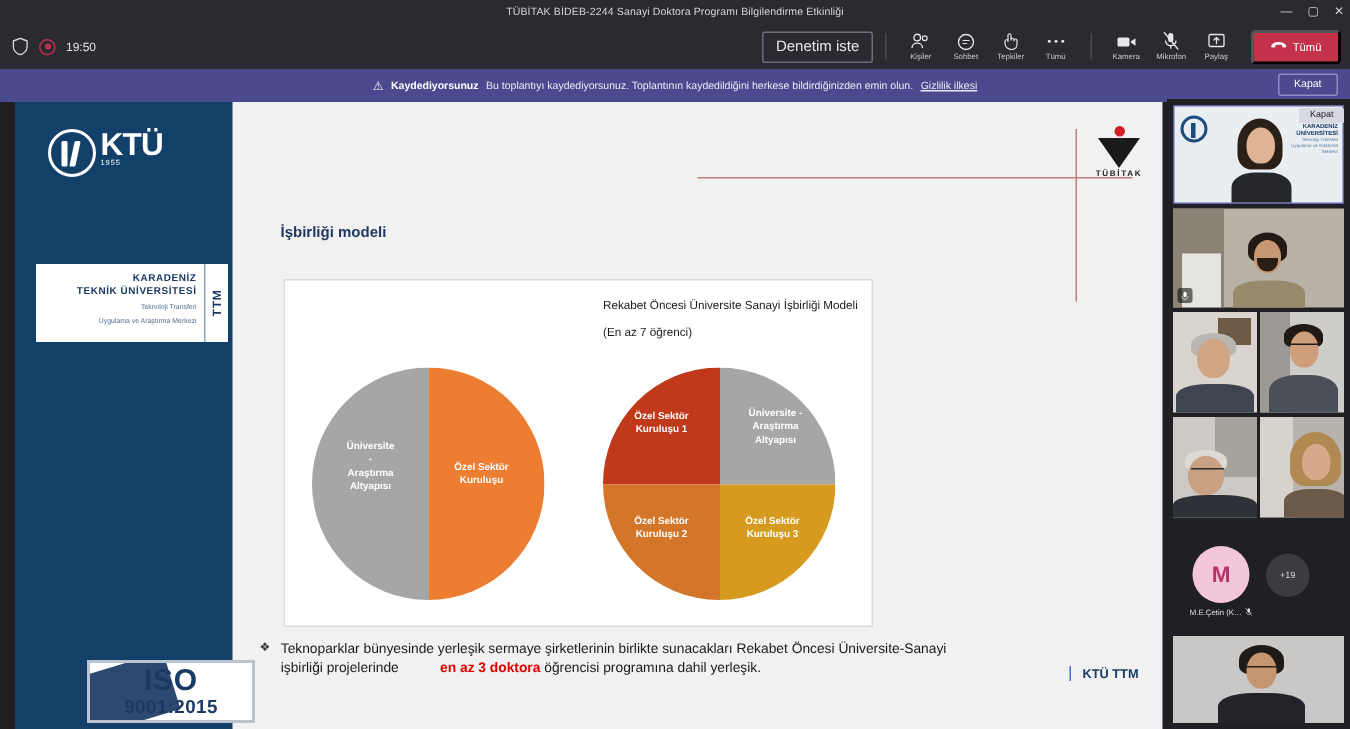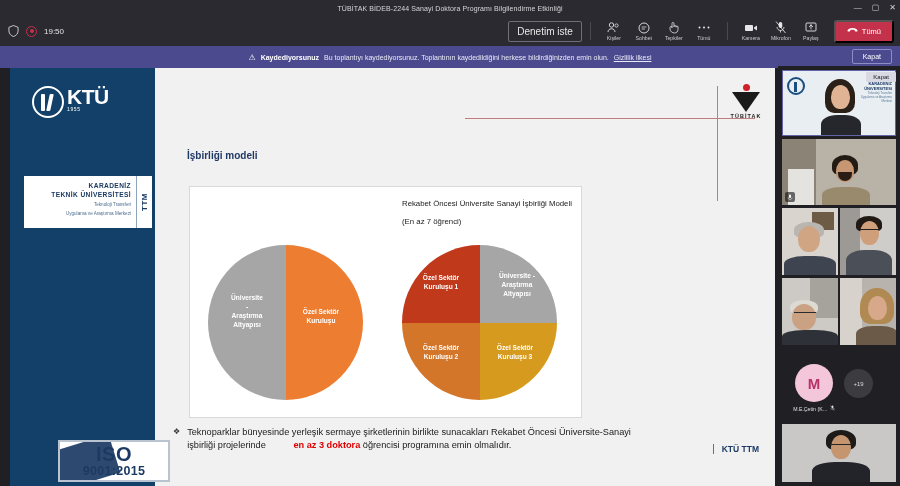--- a/index.html
+++ b/index.html
@@ -374,21 +374,21 @@
               <div class="pie-lbl pr-4">Üniversite -<br>Araştırma<br>Altyapısı</div>
               <div class="pie-lbl pr-2">Özel Sektör<br>Kuruluşu 2</div>
               <div class="pie-lbl pr-3">Özel Sektör<br>Kuruluşu 3</div>
             </div>
           </div>
         </div>
 
         <div class="bullet-box">
           <div class="bullet-row">
             <span class="bullet-mark">❖</span>
-            <div class="bullet-text"><span>Teknoparklar bünyesinde yerleşik sermaye şirketlerinin birlikte sunacakları Rekabet Öncesi Üniversite-Sanayi işbirliği projelerinde </span><span class="hl-red">en az 3 doktora</span><span> öğrencisi programına emin olmalıdır.</span></div>
+            <div class="bullet-text"><span>Teknoparklar bünyesinde yerleşik sermaye şirketlerinin birlikte sunacakları Rekabet Öncesi Üniversite-Sanayi işbirliği projelerinde </span><span class="hl-red">en az 3 doktora</span><span> öğrencisi programına dahil yerleşik.</span></div>
           </div>
           <div class="ktu-ttm-tag">KTÜ TTM</div>
         </div>
       </div>
     </div>
 
   </div>
 
   <div class="roster">
 

